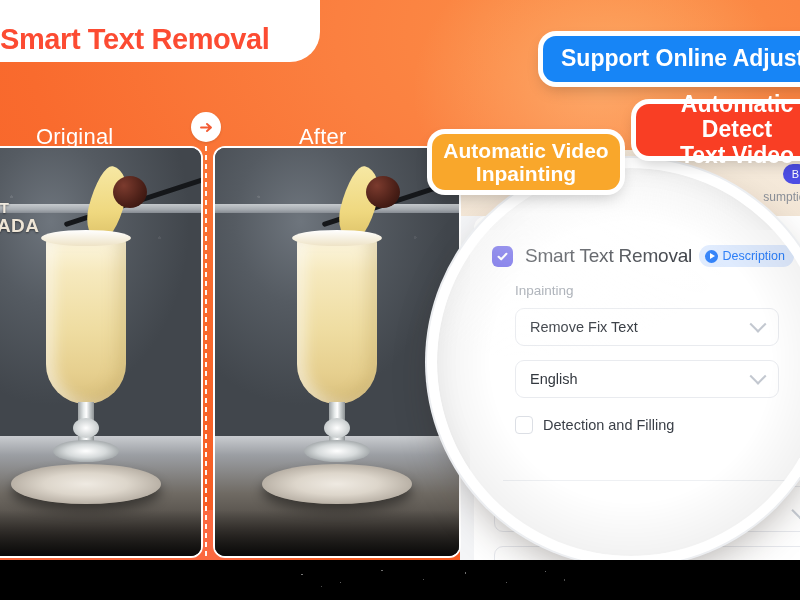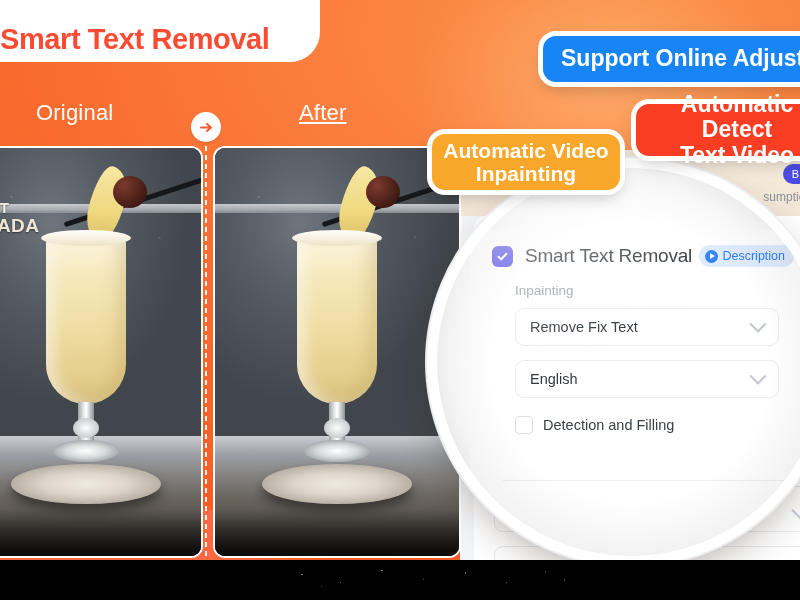--- a/index.html
+++ b/index.html
@@ -61,21 +61,21 @@
     display:flex;align-items:flex-end;justify-content:flex-start;
     box-sizing:border-box;padding:0 0 8px 40px;
   }
   .title-text{
     color:#FC4B32;font-size:29px;font-weight:bold;letter-spacing:-.4px;
     white-space:nowrap;line-height:1;
   }
 
   
   .cmp-label{
-    position:absolute;top:100px;color:#fff;font-size:22px;font-weight:400;
+    position:absolute;top:124px;color:#fff;font-size:22px;font-weight:400;
     letter-spacing:.2px;
   }
   .cmp-label.orig{left:36px;}
   .cmp-label.after{left:299px;text-decoration:underline;}
 
   .arrow-badge{
     position:absolute;left:191px;top:112px;width:30px;height:30px;border-radius:50%;
     background:#fff;display:flex;align-items:center;justify-content:center;
     box-shadow:0 1px 3px rgba(0,0,0,.12);
   }

